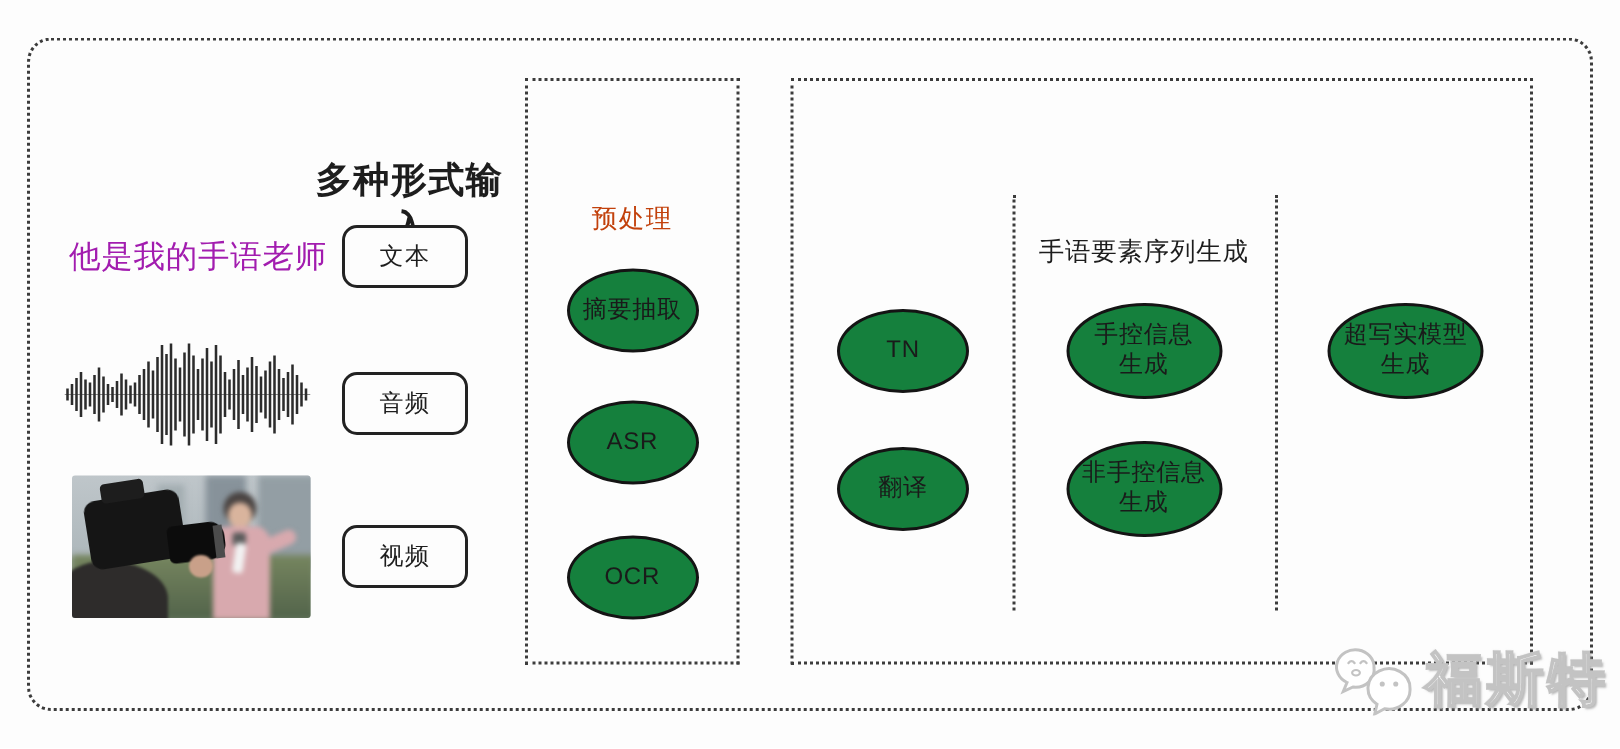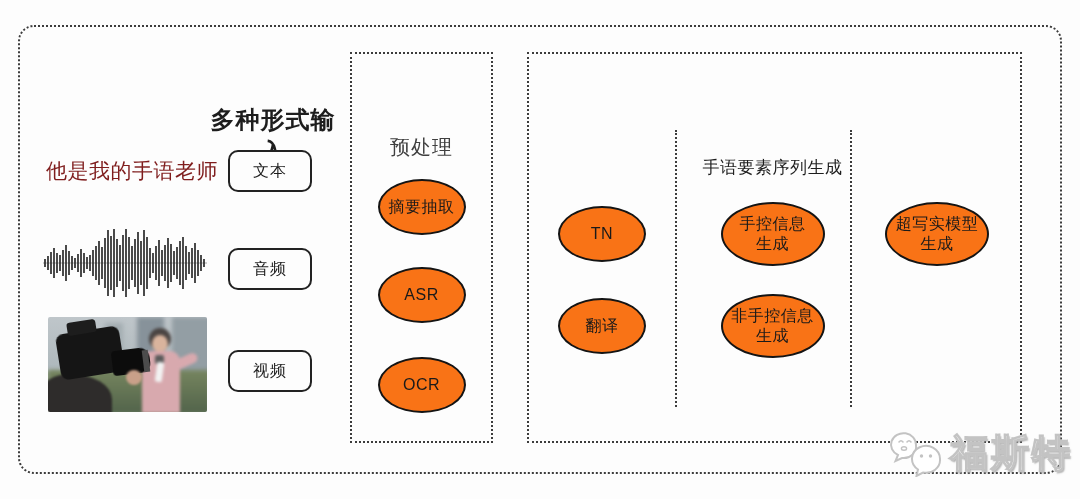--- a/index.html
+++ b/index.html
@@ -7,21 +7,21 @@
   body { font-family:"Liberation Sans","DejaVu Sans",sans-serif; color:#1f1f1f; }
   .canvas { position:relative; width:1080px; height:499px; background:#fdfdfd; overflow:hidden; }
 
   .outer-border{ position:absolute; left:18px; top:25px; width:1044px; height:449px;
     border:2px dotted #3c3c3c; border-radius:16px; }
 
   
   .input-label{ position:absolute; left:208px; top:104px; width:130px; text-align:center;
     font-size:24px; font-weight:600; color:#1d1d1d; letter-spacing:1px; }
   .text-sample{ position:absolute; left:46px; top:157px; width:170px; font-size:21px;
-    color:#7f1d1d; letter-spacing:.5px; white-space:nowrap; }
+    color:#a21caf; letter-spacing:.5px; white-space:nowrap; }
   .waveform{ position:absolute; left:43px; top:227px; }
   .photo{ position:absolute; left:48px; top:317px; width:159px; height:95px; overflow:hidden;
     border-radius:2px; background:linear-gradient(#bfc6ca 0%, #aeb8bc 55%, #9aa79a 60%); }
   .photo .building1{ position:absolute; left:56%; top:0; width:17%; height:58%; background:#87929a; filter:blur(2px); }
   .photo .building2{ position:absolute; left:78%; top:0; width:26%; height:66%; background:#939ea4; filter:blur(2px); }
   .photo .building3{ position:absolute; left:36%; top:6%; width:11%; height:46%; background:#a3adb1; filter:blur(2px); }
   .photo .hedge{ position:absolute; left:0; bottom:-2px; width:102%; height:46%;
     background:linear-gradient(#76855f, #51634a); filter:blur(2px); }
   .photo .reporter{ position:absolute; left:58%; top:12%; width:42%; height:88%; filter:blur(1.6px); }
   .photo .reporter .hair{ position:absolute; left:9px; top:0; width:22px; height:22px; border-radius:50%; background:#4a4442; }
@@ -43,34 +43,34 @@
     font-size:16px; letter-spacing:1px; color:#1d1d1d; }
   .btn-text{ top:150px; } .btn-audio{ top:248px; } .btn-video{ top:340px;margin-top:10px; }
 
   
   .dash-box{ position:absolute; top:52px; height:391px; border:2px dotted #3c3c3c; background:transparent; }
   .scene-box{ left:350px; width:143px; }
   .core-box{ left:527px; width:495px; }
   .box-title{ position:absolute; top:13px; left:0; width:100%; text-align:center;
     font-size:20px; font-weight:700; color:#111; letter-spacing:1px; }
   .scene-sub{ position:absolute; top:80px; left:0; width:100%; text-align:center;
-    font-size:20px; color:#404040; letter-spacing:1px; }
+    font-size:17px; color:#c2410c; letter-spacing:1px; }
 
   .ellipse{ position:absolute; left:50%; transform:translateX(-50%);
-    border:2.6px solid #141414; border-radius:50%; background:#f97316;
+    border:2.6px solid #141414; border-radius:50%; background:#15803d;
     display:flex; flex-direction:column; align-items:center; justify-content:center;
     font-size:16px; font-weight:500; color:#1a1a1a; line-height:1.25; text-align:center; letter-spacing:.5px; }
   .ell-s{ width:88px; height:56px; }
   .ell-m{ width:104px; height:64px; }
   .scene-e1{ top:125px; } .scene-e2{ top:213px; } .scene-e3{ top:303px; }
 
   .core-sep{ position:absolute; top:76px; height:277px; width:0; border-left:2px dotted #3c3c3c; }
   .sep1{ left:146px; } .sep2{ left:321px; }
   .core-col{ position:absolute; top:0; height:100%; }
-  .col1{ left:0; width:146px; } .col2{ left:156px; width:175px; } .col3{ left:321px; width:174px; }
+  .col1{ left:0; width:146px; } .col2{ left:146px; width:175px; } .col3{ left:321px; width:174px; }
   .col-header{ position:absolute; top:102px; left:0; width:100%; text-align:center;
     font-size:17px; font-weight:500; color:#1d1d1d; letter-spacing:.5px; white-space:nowrap; }
   .row1-s{ top:152px; } .row1-m{ top:148px; } .row2-s{ top:244px; } .row2-m{ top:240px; }
 
   
   .watermark{ position:absolute; left:888px; top:428px; display:flex; align-items:center; z-index:5; }
   .wm-text{ font-size:38px; font-weight:700; letter-spacing:3px; color:#ffffff;
     -webkit-text-stroke:1.2px #c3c3c3;
     text-shadow:1.5px 1.5px 1.5px rgba(160,160,160,.75), -0.5px -0.5px 1px rgba(200,200,200,.6);
     margin-left:4px; white-space:nowrap; }

